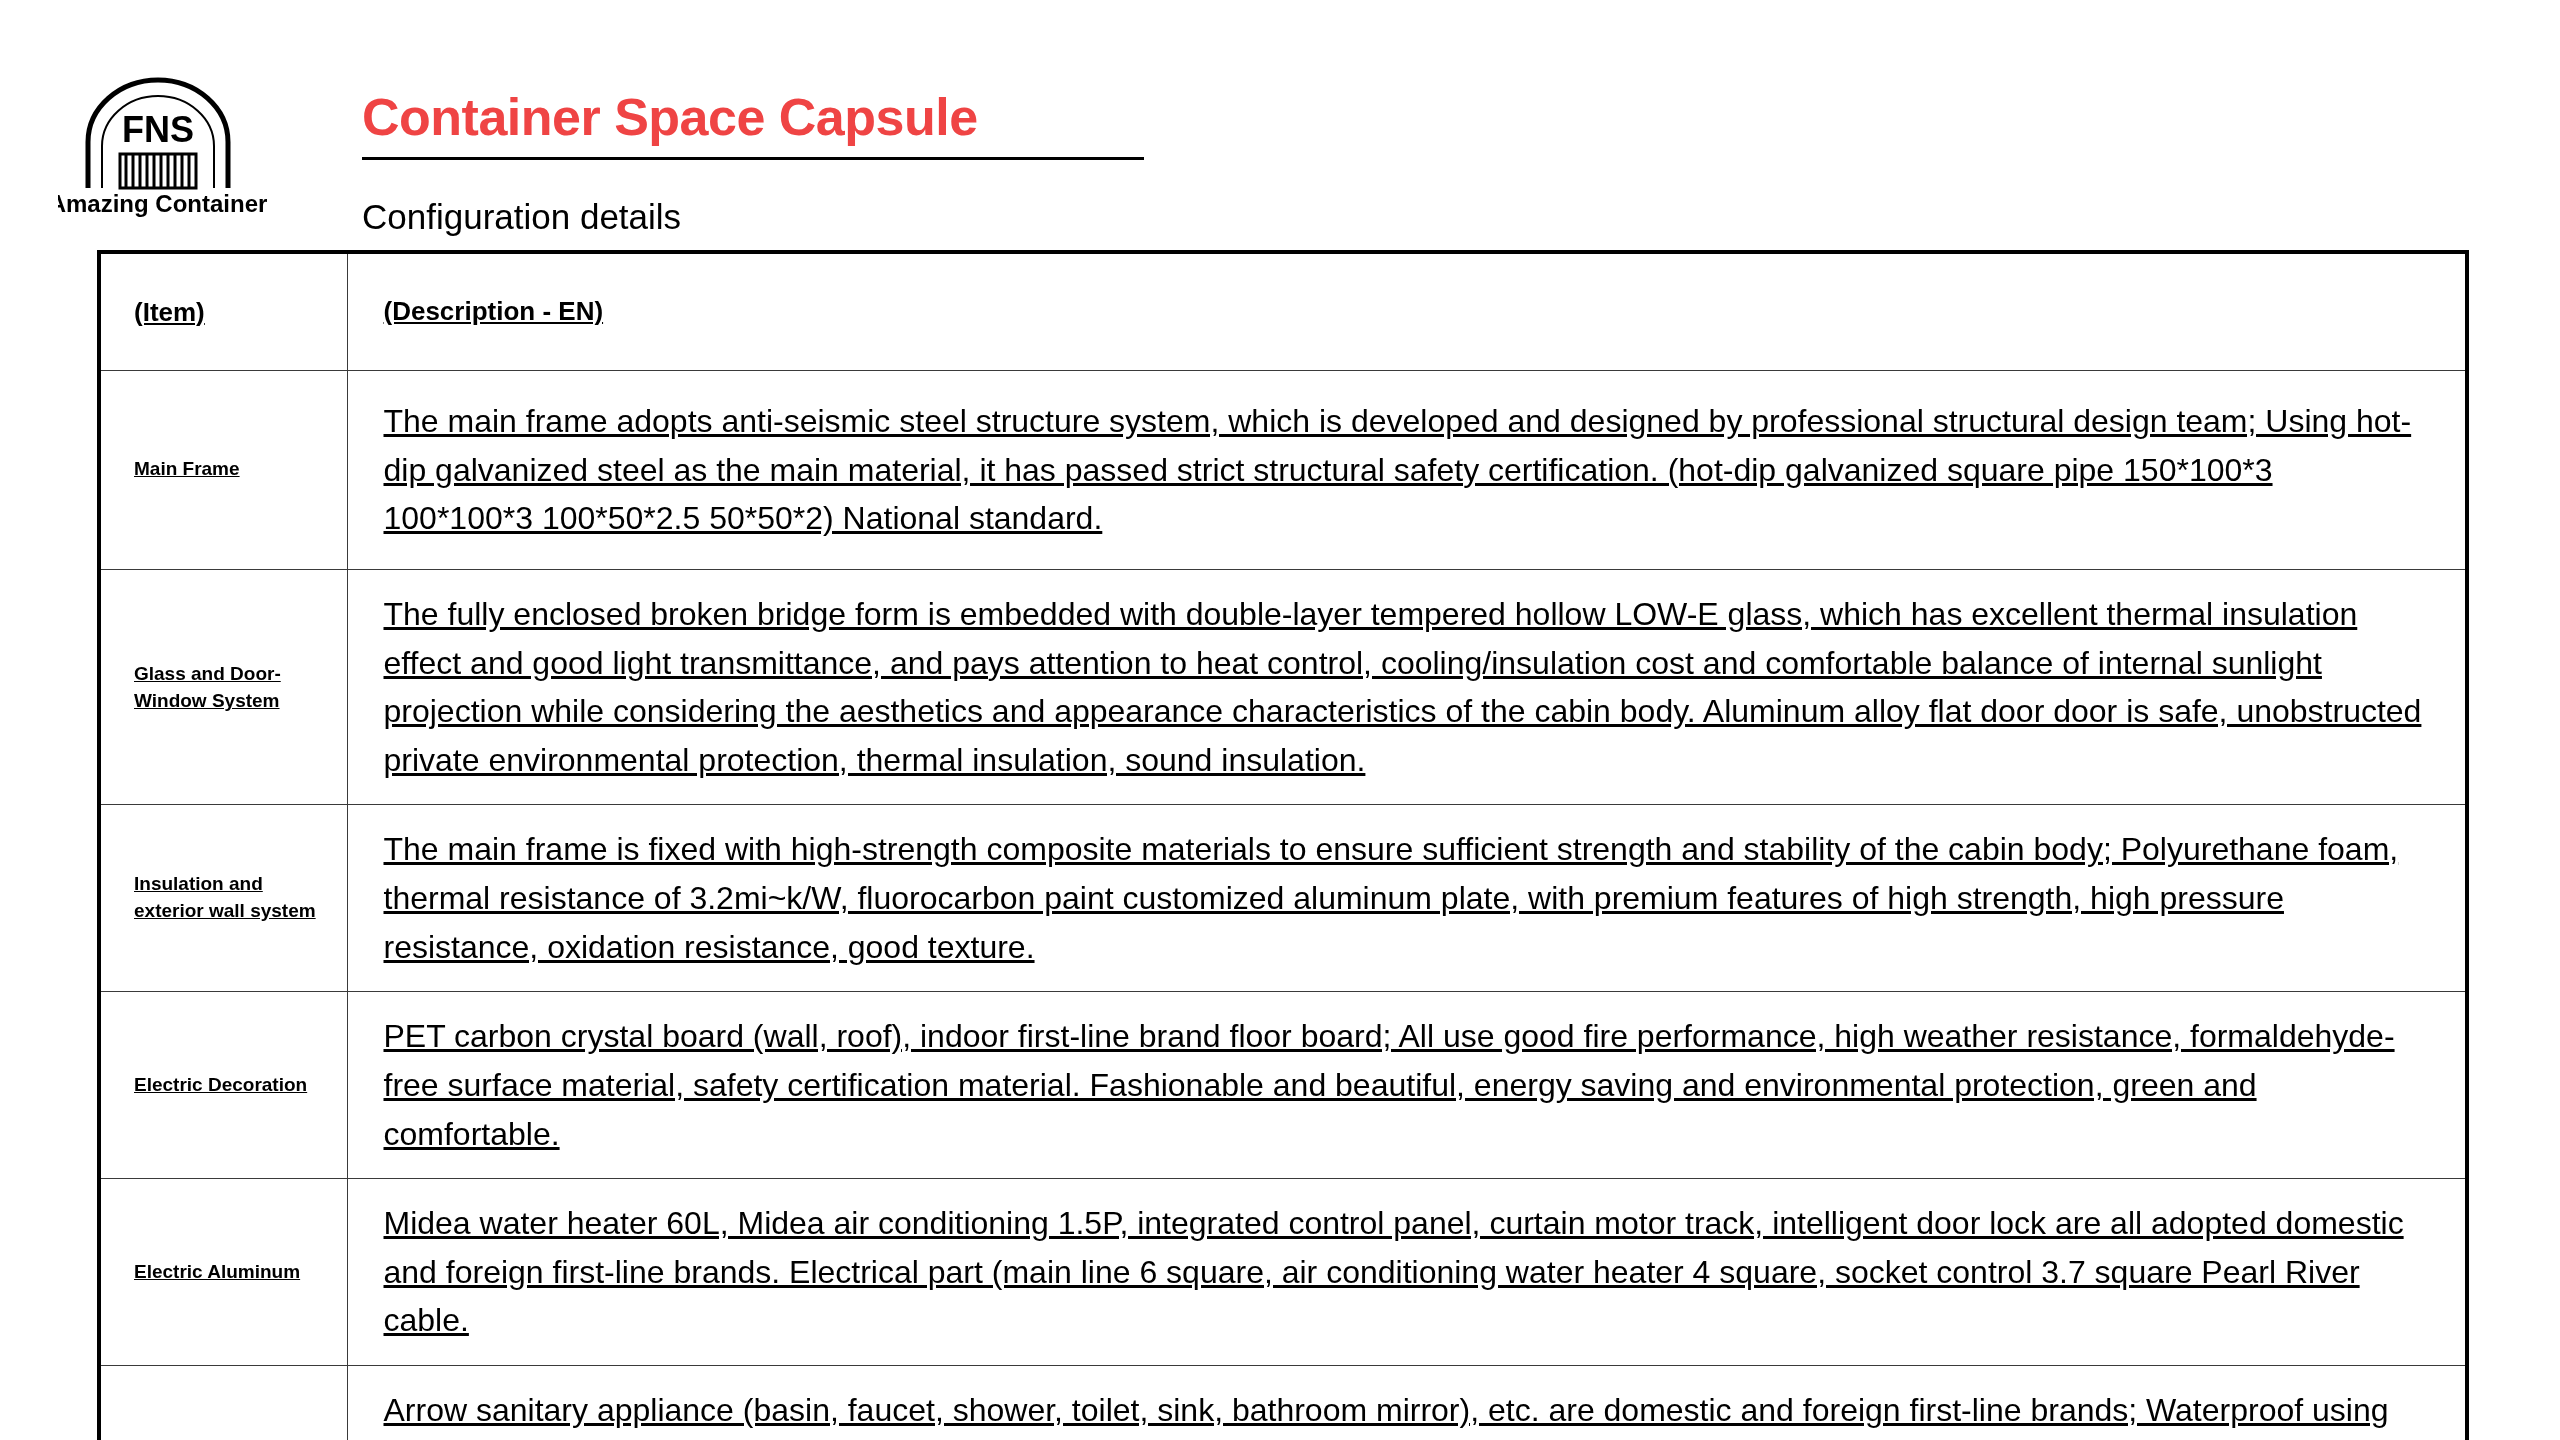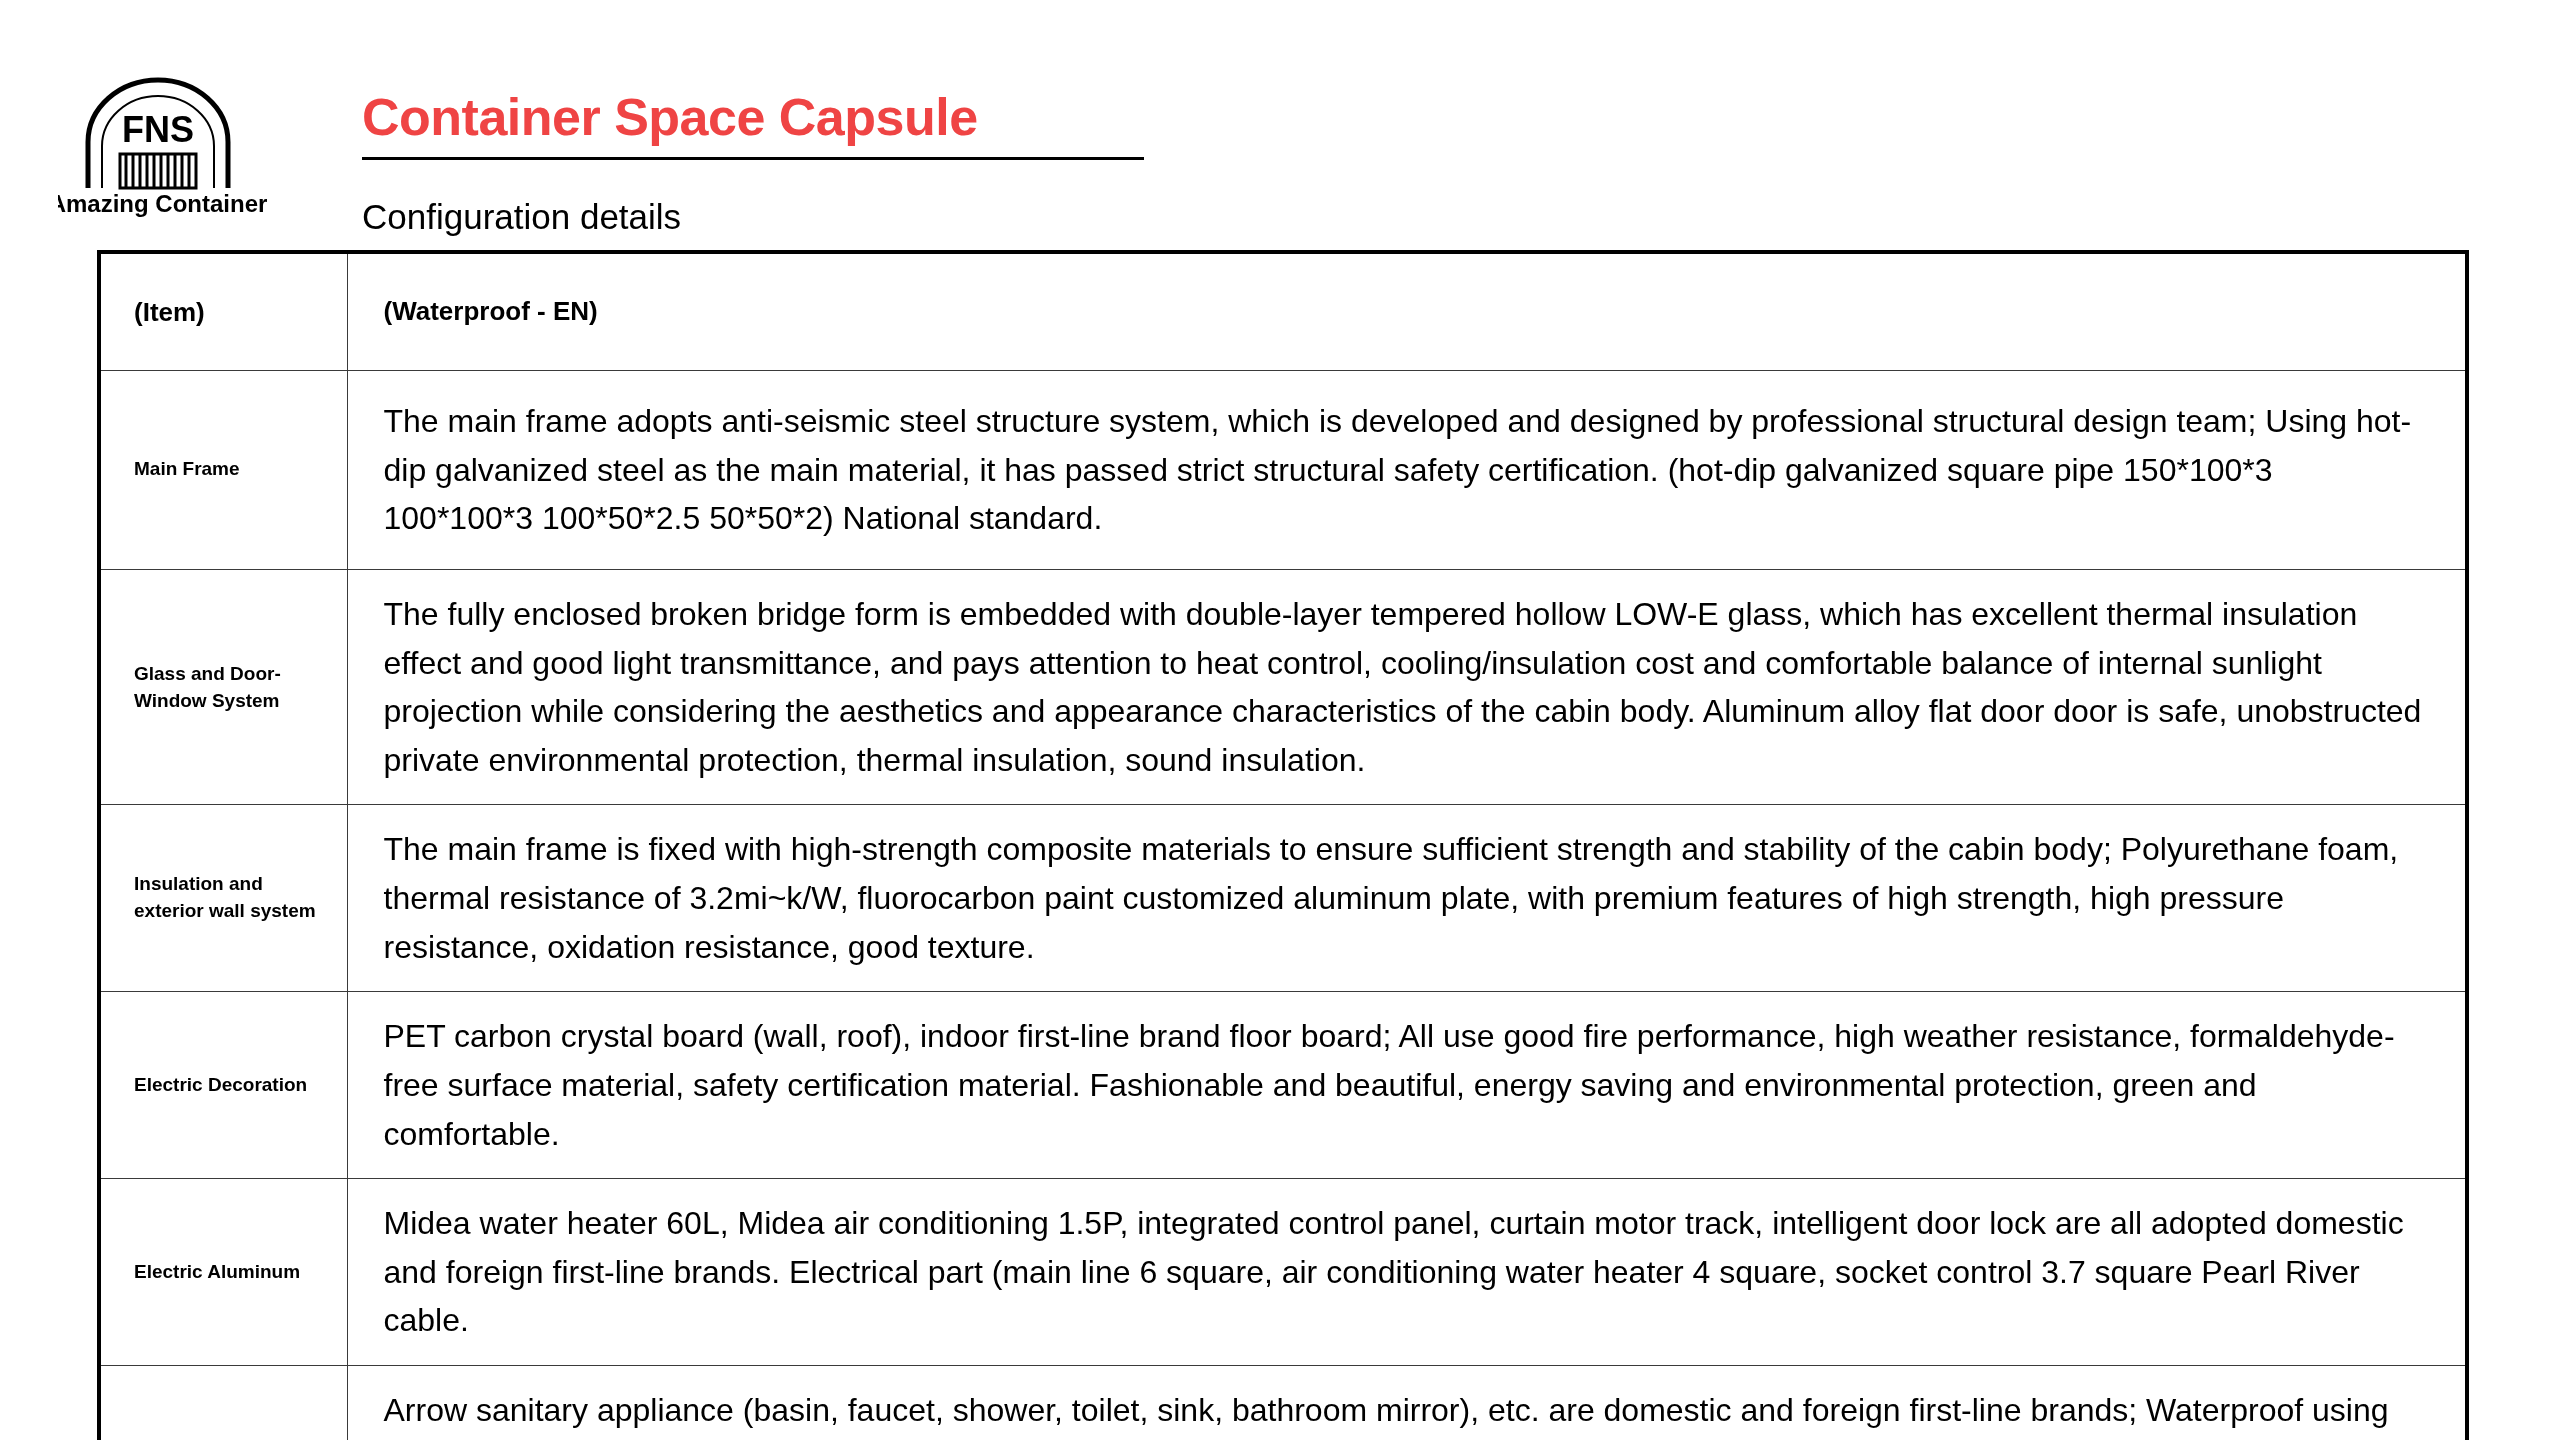--- a/index.html
+++ b/index.html
@@ -77,20 +77,21 @@
   table.spec {
     border-collapse: collapse;
     width: 100%;
     table-layout: fixed;
     border: 4px solid #000;
   }
   table.spec td {
     border: 1px solid #3a3a3a;
     vertical-align: middle;
     padding: 0;
+    text-decoration: underline;
   }
   table.spec tr.head td {
     height: 88px;
   }
   .c-item {
     width: 248px;
     padding: 18px 22px 18px 33px !important;
     font-size: 19px;
     font-weight: bold;
     line-height: 1.42;
@@ -157,21 +158,21 @@
 
   <div class="table-wrap">
     <table class="spec">
       <colgroup>
         <col style="width:248px">
         <col>
       </colgroup>
       <tbody>
         <tr class="head">
           <td class="c-item">(Item)</td>
-          <td class="c-desc">(Waterproof - EN)</td>
+          <td class="c-desc">(Description - EN)</td>
         </tr>
 
         <tr class="row-mainframe">
           <td class="c-item">Main Frame</td>
           <td class="c-desc">The main frame adopts anti-seismic steel structure system, which is developed and designed by professional structural design team; Using hot-dip galvanized steel as the main material, it has passed strict structural safety certification. (hot-dip galvanized square pipe 150*100*3 100*100*3 100*50*2.5 50*50*2) National standard.</td>
         </tr>
 
         <tr class="row-glass">
           <td class="c-item">Glass and Door-Window System</td>
           <td class="c-desc">The fully enclosed broken bridge form is embedded with double-layer tempered hollow LOW-E glass, which has excellent thermal insulation effect and good light transmittance, and pays attention to heat control, cooling/insulation cost and comfortable balance of internal sunlight projection while considering the aesthetics and appearance characteristics of the cabin body. Aluminum alloy flat door door is safe, unobstructed private environmental protection, thermal insulation, sound insulation.</td>

